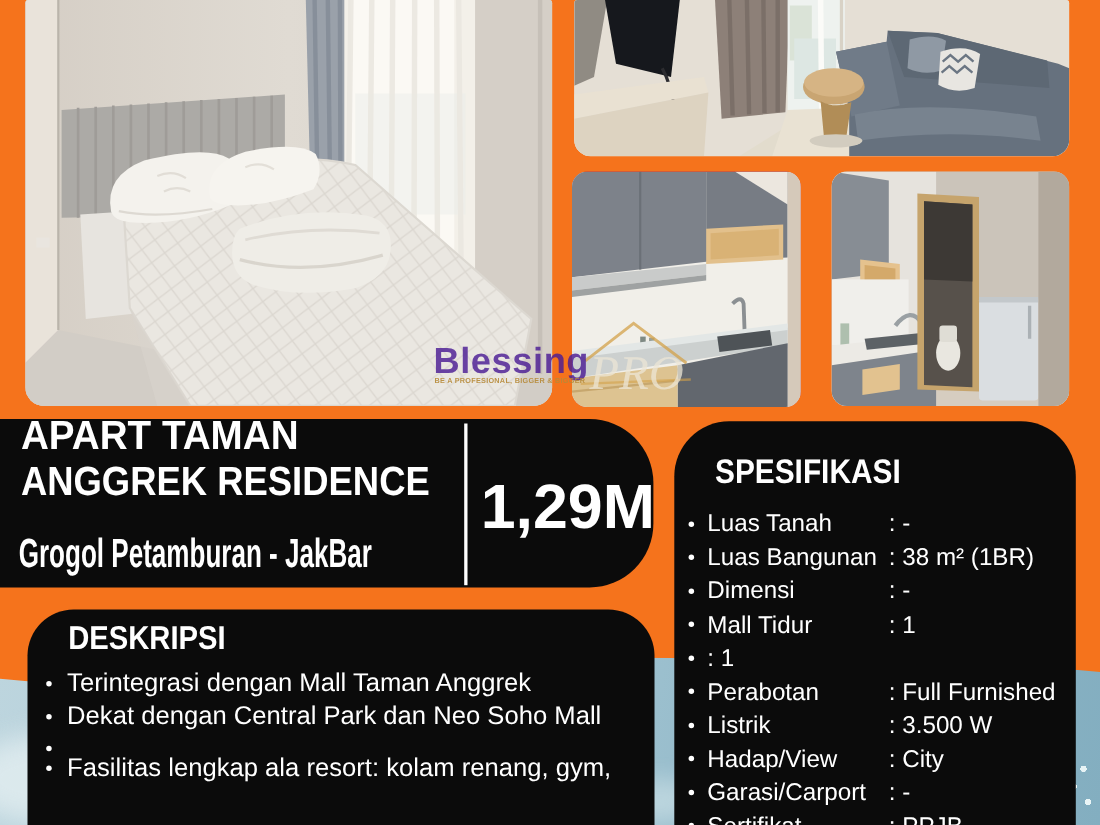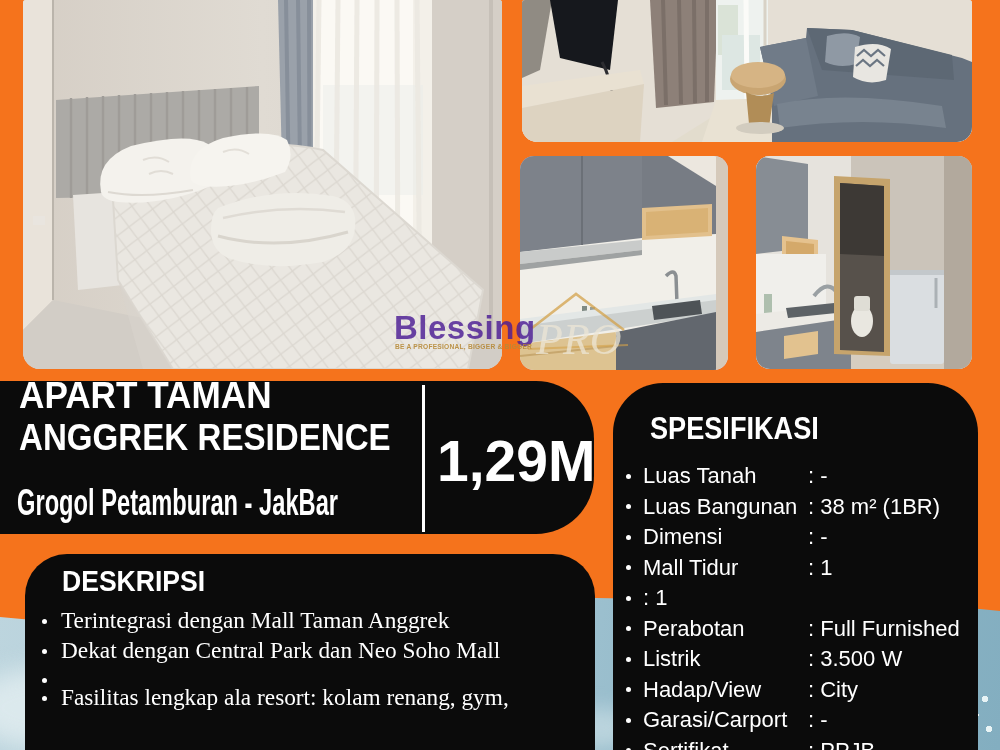--- a/index.html
+++ b/index.html
@@ -351,15 +351,15 @@
   <div class="drow">
       <span class="ddot"></span>
     </div>
 
   <div class="drow">
       <span class="ddot"></span>
       <span>Fasilitas lengkap ala resort: kolam renang, gym,</span>
     </div>
 </div>
 <style>
-  .drow{display:flex;font-family:Liberation Serif, serif;}
+  .drow{display:flex;}
   .ddot{width:5px;height:5px;border-radius:50%;background:#fff;margin:13px 14px 0 0;flex:none;}
 </style>
 
 </body></html>

